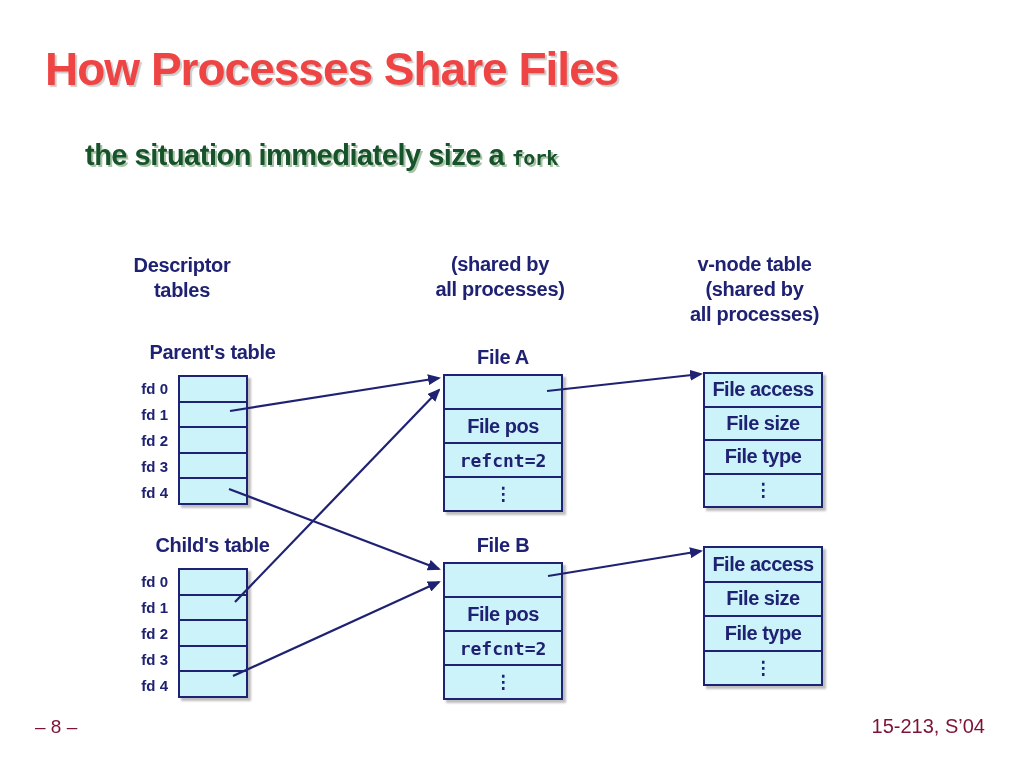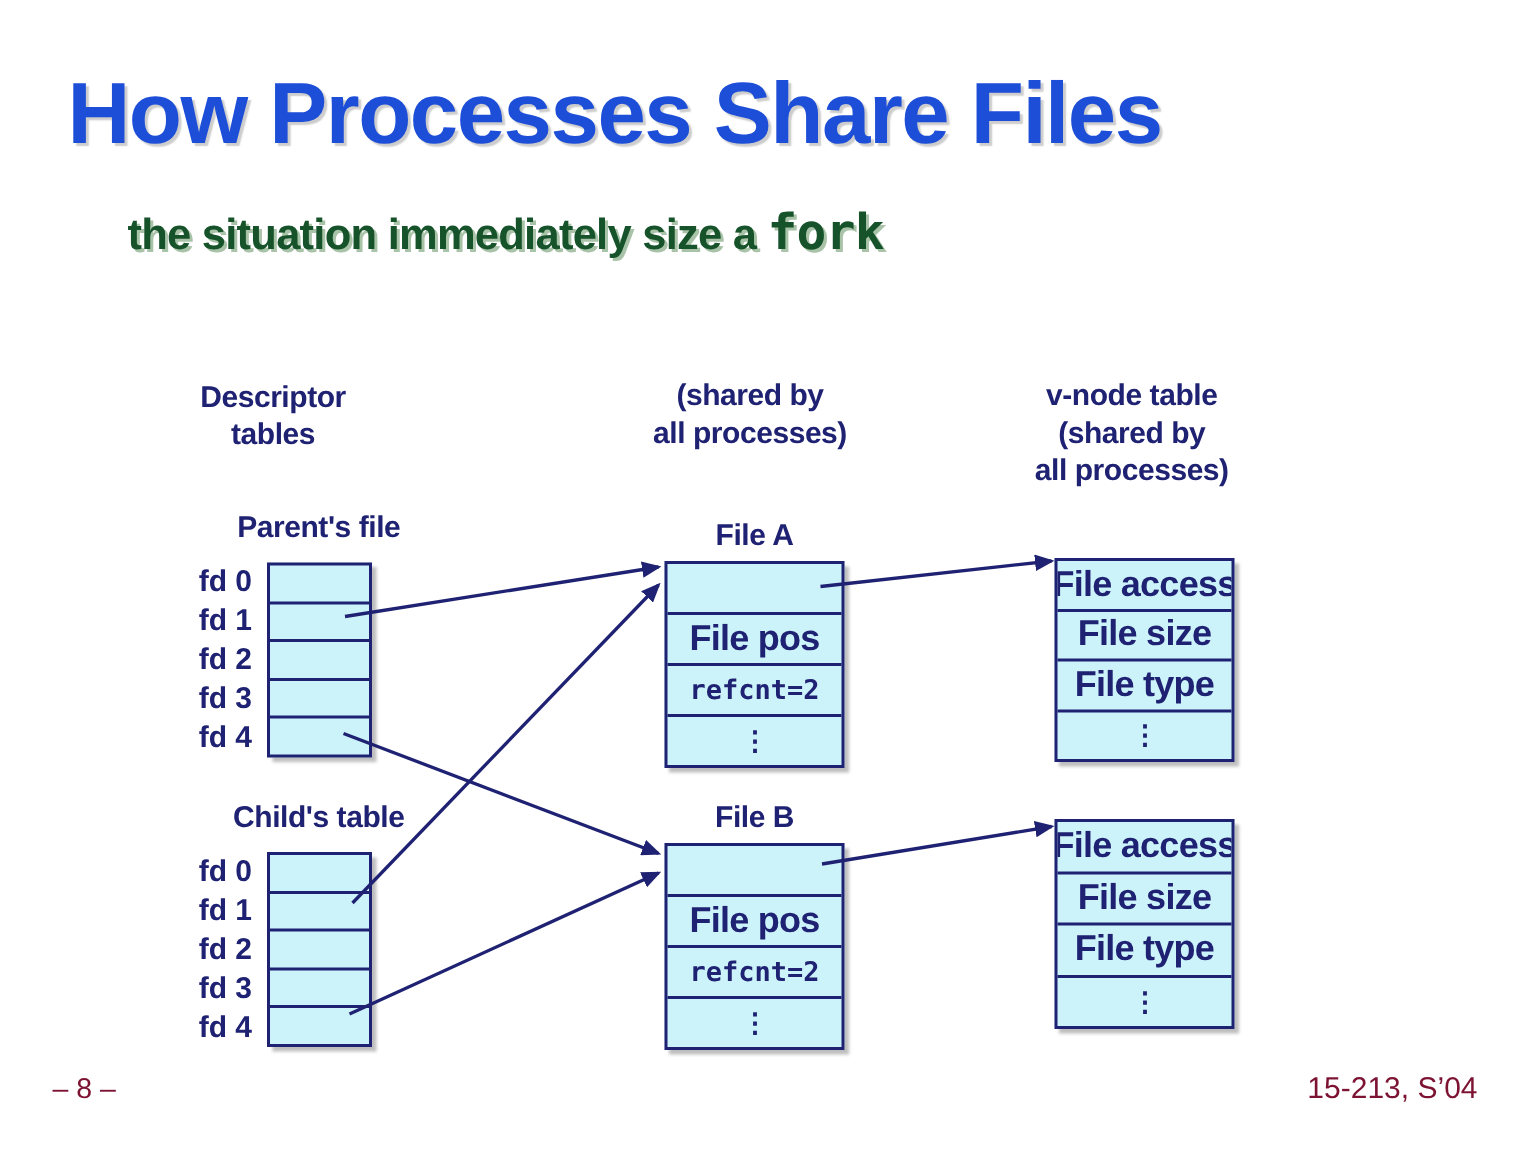--- a/index.html
+++ b/index.html
@@ -8,36 +8,36 @@
     position: relative;
     background: #ffffff;
     font-family: "Liberation Sans", sans-serif;
     overflow: hidden;
   }
   .abs { position: absolute; }
 
   
   .slide-title {
     left: 45px; top: 42px; width: 900px;
-    font-size: 58px; font-weight: bold; letter-spacing: -1px;
-    color: #1d4ed8;
+    font-size: 46px; font-weight: bold; letter-spacing: -1px;
+    color: #ef4444;
     text-shadow: 2px 2px 1px rgba(110,110,110,0.35);
     white-space: nowrap;
   }
   .subtitle {
     left: 38px; top: 137px; width: 920px;
     font-size: 29px; font-weight: bold; line-height: 36px;
     color: #17532a;
     text-shadow: 2px 2px 0 #a9c3a9;
     letter-spacing: -0.5px;
   }
   .subtitle .line2 { padding-left: 47px; }
   .code {
     font-family: "DejaVu Sans Mono", "Liberation Mono", monospace;
-    font-weight: bold; font-size: 33px;
+    font-weight: bold; font-size: 20px;
   }
 
   
   .navy-text { color: #1f2272; font-weight: bold; }
   .col-header {
     text-align: center; font-size: 20px; line-height: 25px;
     letter-spacing: -0.3px;
   }
   .hdr-descriptor { left: 92px;  top: 253px; width: 180px; }
   .hdr-openfile   { left: 400px; top: 252px; width: 200px; }
@@ -55,21 +55,21 @@
   
   .box {
     border: 2px solid #1f2272;
     background: #ccf3fa;
     box-shadow: 3px 3px 2px rgba(110,110,110,0.45);
     display: flex; flex-direction: column;
   }
   .box .row {
     flex: 1; border-bottom: 2px solid #1f2272;
     display: flex; align-items: center; justify-content: center;
-    font-size: 24px; font-weight: bold; color: #1f2272;
+    font-size: 20px; font-weight: bold; color: #1f2272;
     letter-spacing: -0.5px; overflow: hidden; white-space: nowrap;
   }
   .box .row:last-child { border-bottom: none; }
   .box .row.mono {
     font-family: "DejaVu Sans Mono", "Liberation Mono", monospace;
     font-size: 18px; letter-spacing: 0;
   }
   .box .row.dots { font-size: 18px; line-height: 14px; }
 
   .parent-table { left: 178px; top: 375px; width: 70px; height: 130px; }
@@ -78,21 +78,21 @@
   .fileB-table  { left: 443px; top: 562px; width: 120px; height: 138px; }
   .vnodeA-table { left: 703px; top: 372px; width: 120px; height: 136px; }
   .vnodeB-table { left: 703px; top: 546px; width: 120px; height: 140px; }
 
   
   .fd-col { width: 48px; display: flex; flex-direction: column; }
   .fd-col-parent { left: 120px; top: 375px; height: 130px; }
   .fd-col-child  { left: 120px; top: 568px; height: 130px; }
   .fd-col .fd {
     flex: 1; display: flex; align-items: center; justify-content: flex-end;
-    font-size: 20px; font-weight: bold; color: #1f2272; white-space: nowrap;
+    font-size: 15px; font-weight: bold; color: #1f2272; white-space: nowrap;
   }
 
   
   .arrows { left: 0; top: 0; width: 1024px; height: 768px; pointer-events: none; }
 
   
   .footer-left  { left: 35px;  top: 716px; font-size: 19px; color: #7d1333; }
   .footer-right { right: 39px; top: 715px; font-size: 20px; color: #7d1333; }
 </style>
 </head>
@@ -111,21 +111,21 @@
 <div class="abs col-header navy-text hdr-openfile">
   <div>(shared by</div>
   <div>all processes)</div>
 </div>
 <div class="abs col-header navy-text hdr-vnode">
   <div>v-node table</div>
   <div>(shared by</div>
   <div>all processes)</div>
 </div>
 
-<div class="abs section-label navy-text lbl-parent">Parent's file</div>
+<div class="abs section-label navy-text lbl-parent">Parent's table</div>
 <div class="abs section-label navy-text lbl-child">Child's table</div>
 <div class="abs section-label navy-text lbl-fileA">File A</div>
 <div class="abs section-label navy-text lbl-fileB">File B</div>
 
 <div class="abs fd-col fd-col-parent">
   <div class="fd">fd 0</div>
   <div class="fd">fd 1</div>
   <div class="fd">fd 2</div>
   <div class="fd">fd 3</div>
   <div class="fd">fd 4</div>

